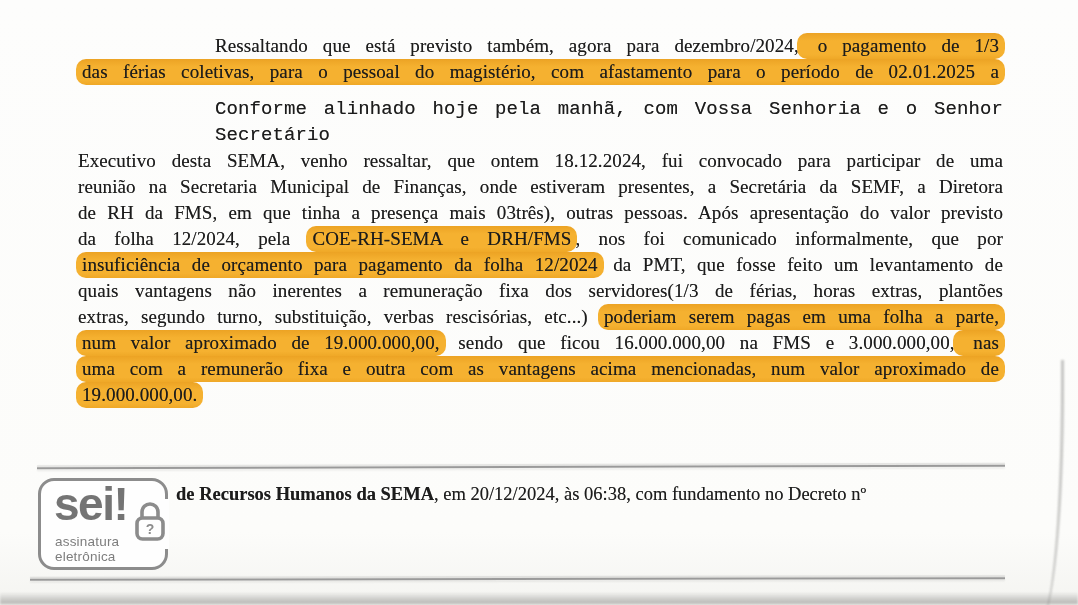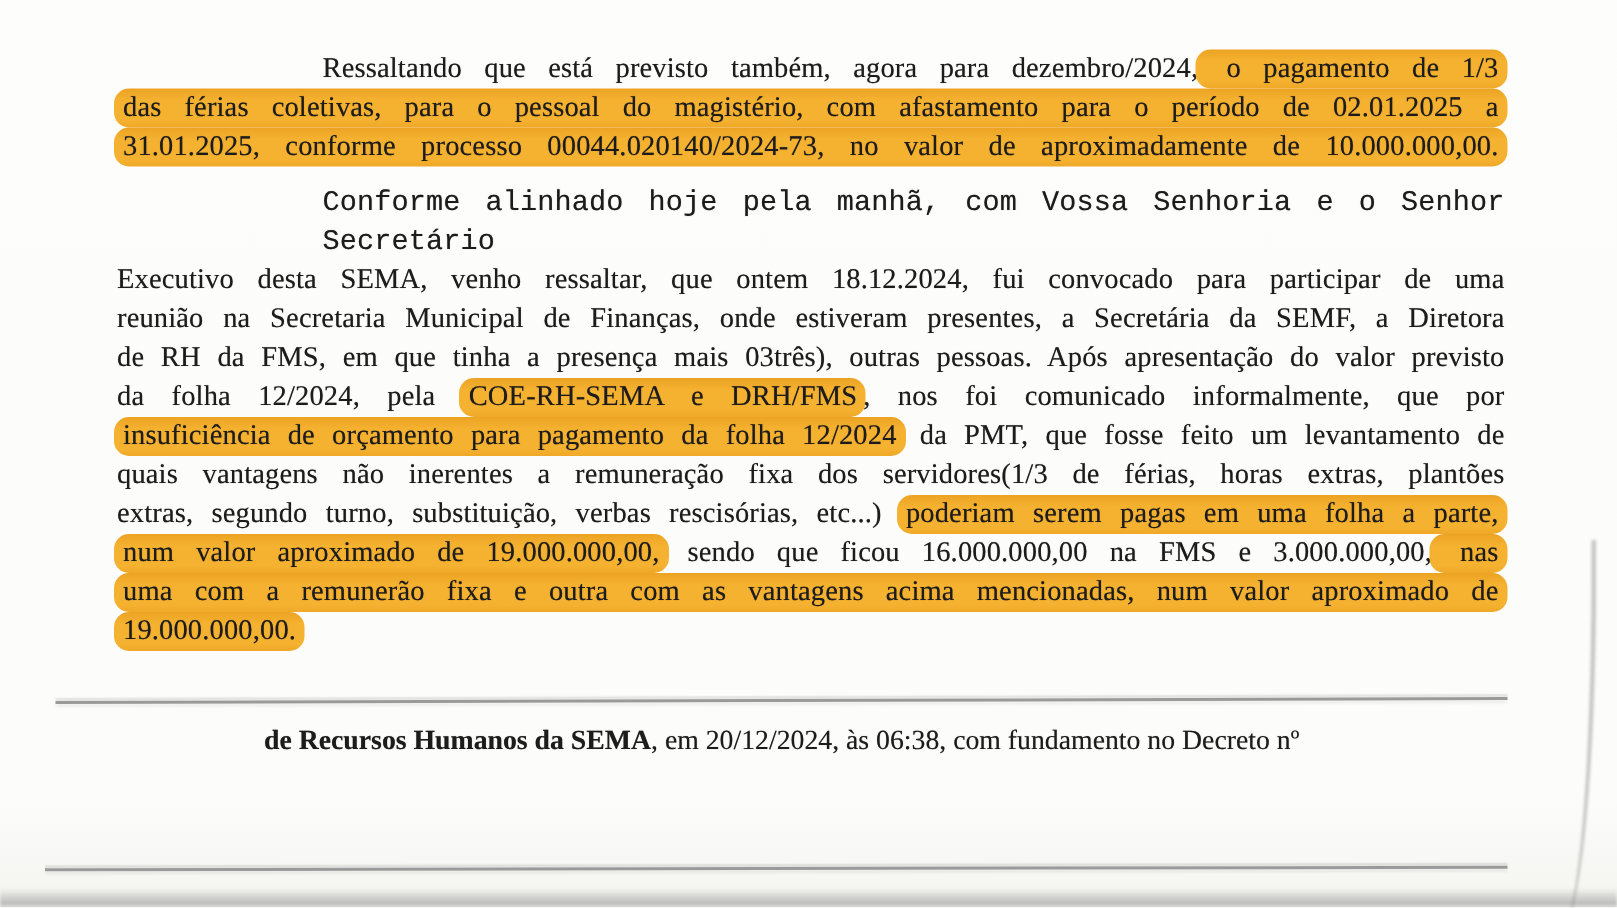--- a/index.html
+++ b/index.html
@@ -70,36 +70,47 @@
   .b { font-weight:bold; }
 </style>
 </head>
 <body>
 
 <div class="page">
 
   <div class="body-text" id="body-lines">
       <div class="line indent"><span>Ressaltando que está previsto também, agora para dezembro/2024,</span><span class="hl"> o pagamento de 1/3</span></div>
       <div class="line"><span class="hl">das férias coletivas, para o pessoal do magistério, com afastamento para o período de 02.01.2025 a</span></div>
-      <div class="line"><span class="hl">31.01.2025, conforme processo 00044.020140/2024-73, no valor de aproximadamente de 10.000.000,00.</span></div>
       <div class="line indent pgap"><span>Conforme alinhado hoje pela manhã, com Vossa Senhoria e o Senhor Secretário</span></div>
       <div class="line"><span>Executivo desta SEMA, venho ressaltar, que ontem 18.12.2024, fui convocado para participar de uma</span></div>
       <div class="line"><span>reunião na Secretaria Municipal de Finanças, onde estiveram presentes, a Secretária da SEMF, a Diretora</span></div>
       <div class="line"><span>de RH da FMS, em que tinha a presença mais 03três), outras pessoas. Após apresentação do valor previsto</span></div>
       <div class="line"><span>da folha 12/2024, pela </span><span class="hl">COE-RH-SEMA e DRH/FMS</span><span>, nos foi comunicado informalmente, que por</span></div>
       <div class="line"><span class="hl">insuficiência de orçamento para pagamento da folha 12/2024</span><span> da PMT, que fosse feito um levantamento de</span></div>
       <div class="line"><span>quais vantagens não inerentes a remuneração fixa dos servidores(1/3 de férias, horas extras, plantões</span></div>
       <div class="line"><span>extras, segundo turno, substituição, verbas rescisórias, etc...) </span><span class="hl">poderiam serem pagas em uma folha a parte,</span></div>
       <div class="line"><span class="hl">num valor aproximado de 19.000.000,00,</span><span> sendo que ficou 16.000.000,00 na FMS e 3.000.000,00,</span><span class="hl"> nas</span></div>
       <div class="line"><span class="hl">uma com a remunerão fixa e outra com as vantagens acima mencionadas, num valor aproximado de</span></div>
       <div class="line noj"><span class="hl">19.000.000,00.</span></div>
     </div>
 
   <div class="rule top"></div>
 
+  <div class="sei-box">
+    <span class="sei-word">sei!</span>
+    <span class="sei-sub sub1">assinatura</span>
+    <span class="sei-sub sub2">eletrônica</span>
+    <span class="sei-lock">
+      <svg width="36" height="44" viewBox="0 0 36 44" aria-hidden="true">
+        <path d="M10 20 v-8 a8 8 0 0 1 16 0 v8" fill="none" stroke="#8c8c8c" stroke-width="3.6" stroke-linecap="round"></path>
+        <rect x="5" y="18" width="26" height="21" rx="5.5" fill="#fefefe" stroke="#8c8c8c" stroke-width="3.6"></rect>
+        <text x="18" y="33.5" text-anchor="middle" font-family="Liberation Sans, sans-serif" font-size="14" font-weight="bold" fill="#8c8c8c">?</text>
+      </svg>
+    </span>
+  </div>
 
   <div class="sig-text" id="sig-lines">
       <div class="line"><span class="b">de Recursos Humanos da SEMA</span><span>, em 20/12/2024, às 06:38, com fundamento no Decreto nº</span></div>
     </div>
 
   <div class="rule bottom"></div>
 
   <div class="scan-right"></div>
   <div class="scan-bottom"></div>
 </div>

